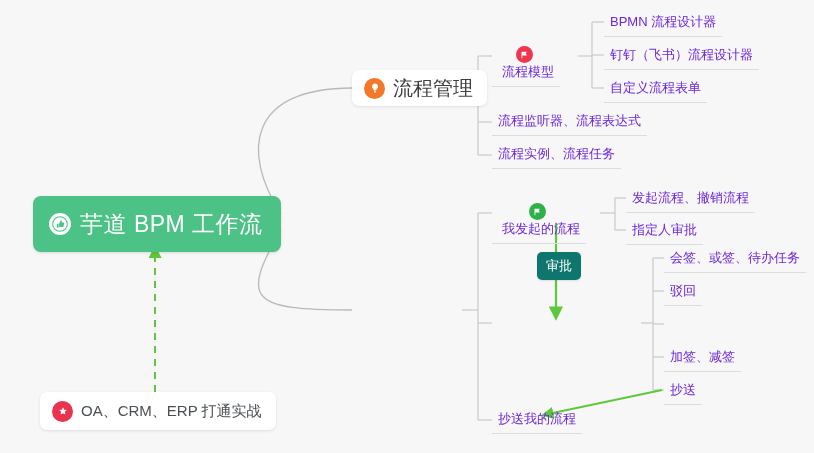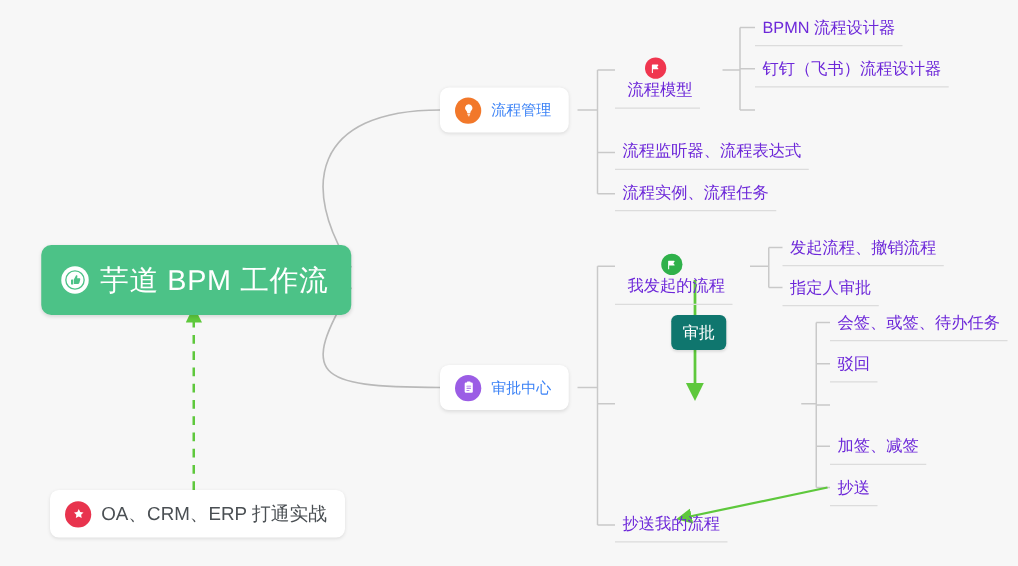--- a/index.html
+++ b/index.html
@@ -39,21 +39,21 @@
     background:#ffffff;
     border-radius:7px;
     box-shadow:0 1px 3px rgba(0,0,0,.10);
     display:flex;align-items:center;
     padding:0 14px 0 12px;
     height:36px;
     box-sizing:border-box;
     white-space:nowrap;
   }
   .card-label{
-    font-size:12px;color:#3b82f6;margin-left:8px;
+    font-size:20px;color:#404040;margin-left:8px;
   }
 
   
   .text-node{
     position:absolute;
     white-space:nowrap;
     font-size:13px;
     color:#6d28d9;
     padding:4px 6px 5px 6px;
     border-bottom:1px solid #dcdcdc;
@@ -185,36 +185,25 @@
     <span class="ic ic-red">
       <svg width="10" height="10" viewBox="0 0 24 24">
         <path d="M7 4h10.5a1 1 0 0 1 .78 1.62L16 8.5l2.28 2.88A1 1 0 0 1 17.5 13H8v7H6V5a1 1 0 0 1 1-1z" fill="#fff"></path>
       </svg>
     </span>
     <span class="tn-label">流程模型</span>
   </div>
 
   <div class="text-node" style="left:604px;top:9px;">BPMN 流程设计器</div>
   <div class="text-node" style="left:604px;top:42px;">钉钉（飞书）流程设计器</div>
+  <div class="text-node" style="left:604px;top:75px;">自定义流程表单</div>
 
   <div class="text-node" style="left:492px;top:108px;">流程监听器、流程表达式</div>
   <div class="text-node" style="left:492px;top:141px;">流程实例、流程任务</div>
 
-  <div class="card-node" style="left:352px;top:292px;">
-    <span class="ic ic-lg ic-purple">
-      <svg width="12" height="12" viewBox="0 0 24 24">
-        <rect x="5.5" y="4" width="13" height="16.5" rx="2" fill="#fff"></rect>
-        <rect x="9" y="2.2" width="6" height="3.4" rx="1.2" fill="#fff"></rect>
-        <rect x="8.2" y="9" width="7.6" height="1.5" rx=".7" fill="#9b5de5"></rect>
-        <rect x="8.2" y="12.4" width="7.6" height="1.5" rx=".7" fill="#9b5de5"></rect>
-        <rect x="8.2" y="15.8" width="5" height="1.5" rx=".7" fill="#9b5de5"></rect>
-      </svg>
-    </span>
-    <span class="card-label">审批中心</span>
-  </div>
 
   <div class="text-node with-icon" style="left:492px;top:199px;">
     <span class="ic ic-green">
       <svg width="10" height="10" viewBox="0 0 24 24">
         <path d="M7 4h10.5a1 1 0 0 1 .78 1.62L16 8.5l2.28 2.88A1 1 0 0 1 17.5 13H8v7H6V5a1 1 0 0 1 1-1z" fill="#fff"></path>
       </svg>
     </span>
     <span class="tn-label">我发起的流程</span>
   </div>
 

